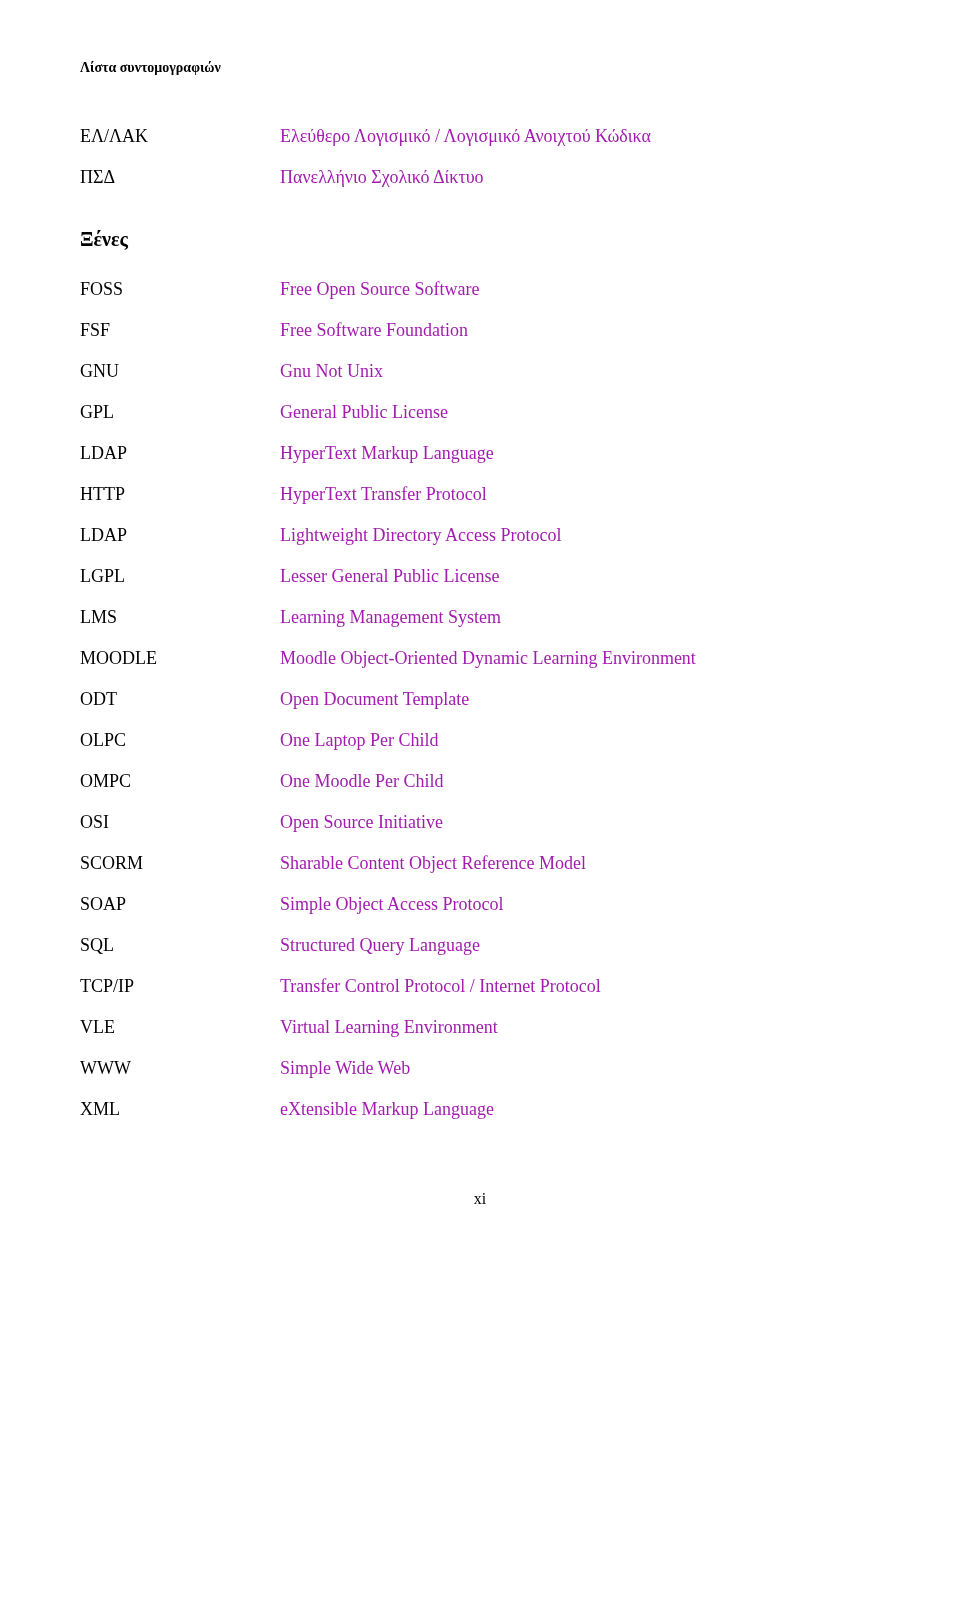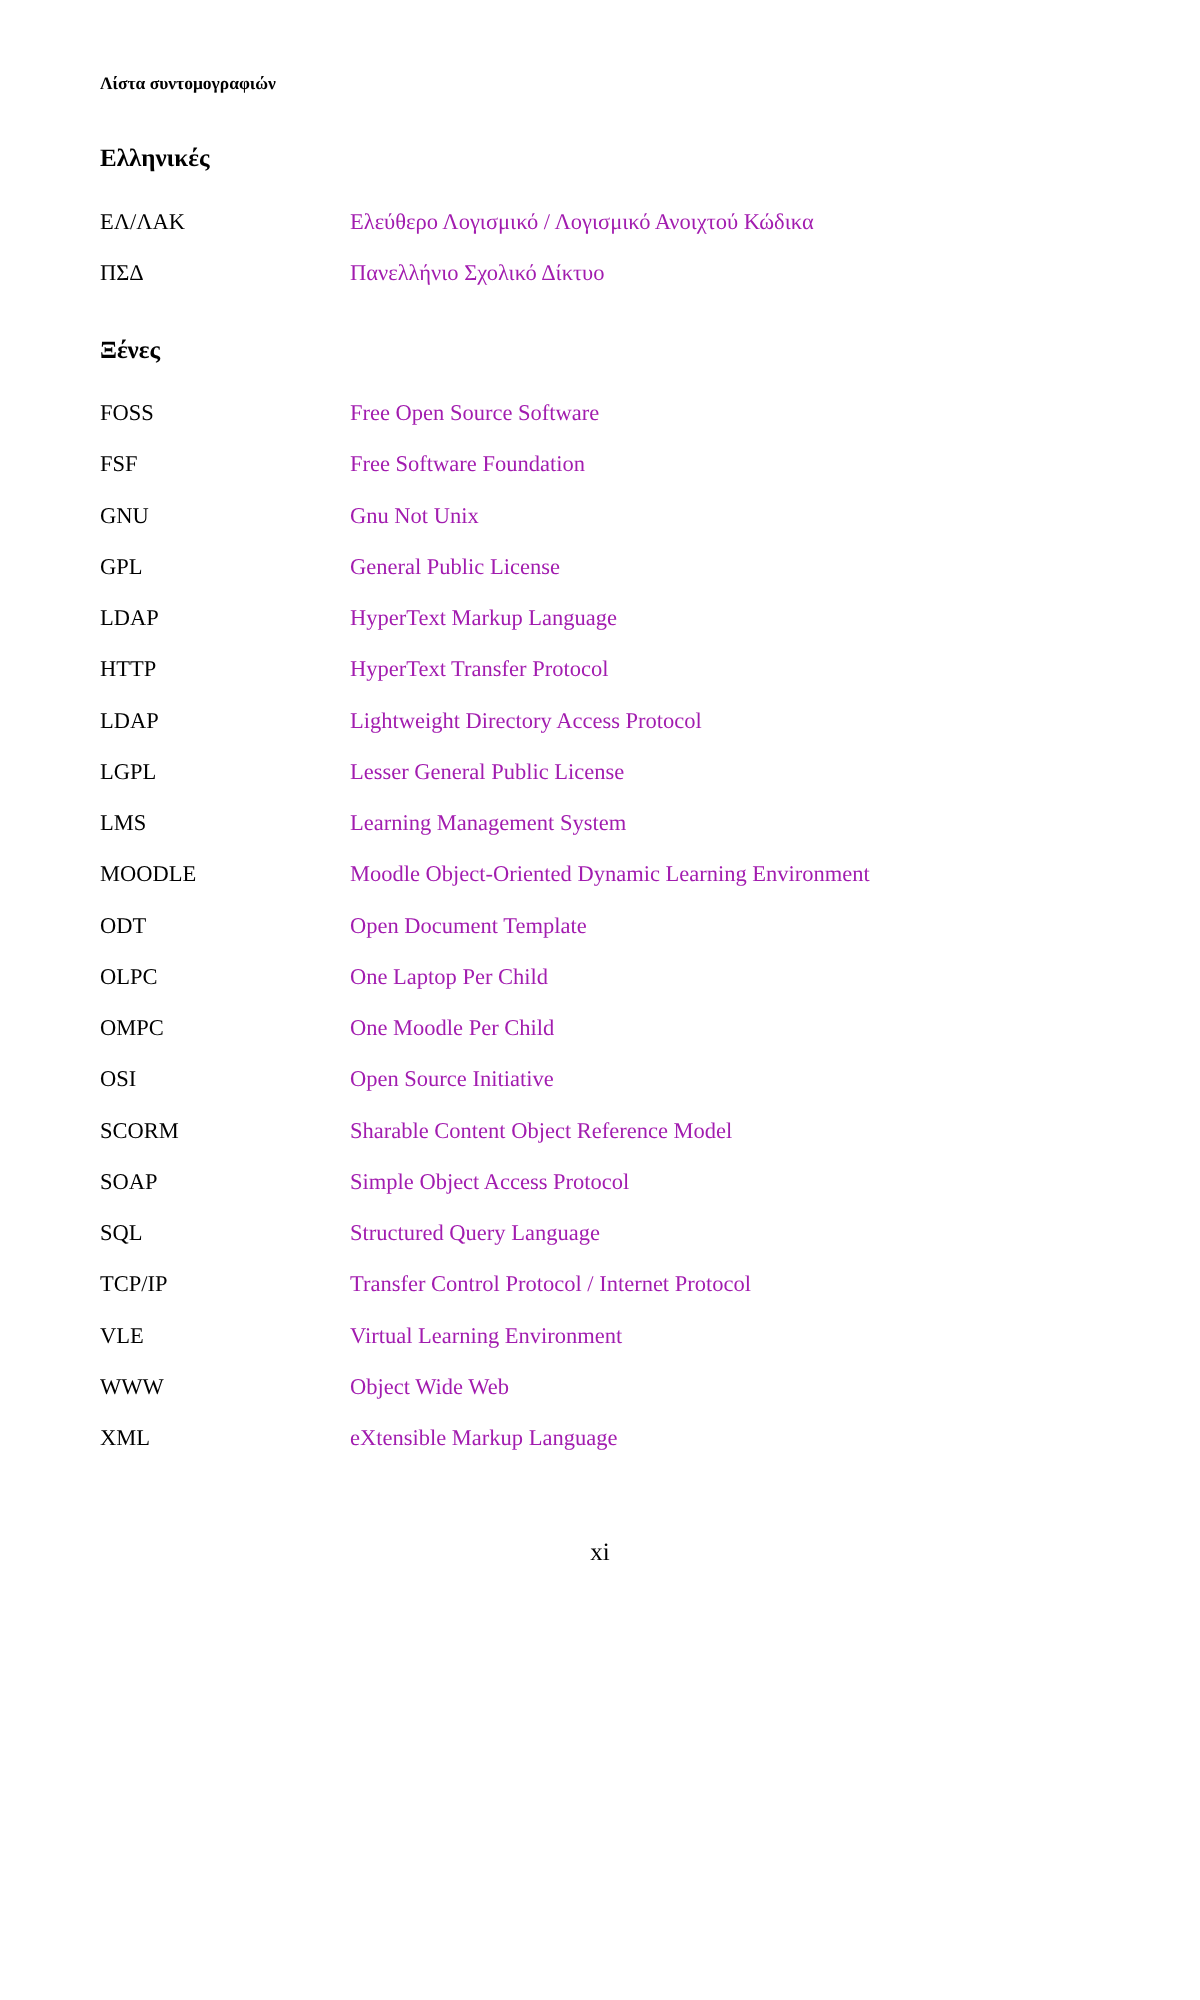--- a/index.html
+++ b/index.html
@@ -41,30 +41,29 @@
       font-size: 18px;
       color: #000;
     }
     .abbrev-table td.definition {
       font-size: 18px;
       color: #a21caf;
     }
     .page-number {
       text-align: center;
       margin-top: 60px;
-      font-size: 20px;
+      font-size: 16px;
     }
   </style>
 </head>
 <body>
 
 <h1 class="page-title">Λίστα συντομογραφιών</h1>
 
 <div>
-  <div class="section-heading">Ελληνικές</div>
   <table class="abbrev-table">
     <tbody id="greek-rows">
         <tr>
       <td class="abbrev">ΕΛ/ΛΑΚ</td>
       <td class="definition">Ελεύθερο Λογισμικό / Λογισμικό Ανοιχτού Κώδικα</td>
     </tr>
         <tr>
       <td class="abbrev">ΠΣΔ</td>
       <td class="definition">Πανελλήνιο Σχολικό Δίκτυο</td>
     </tr>
@@ -147,21 +146,21 @@
         <tr>
       <td class="abbrev">TCP/IP</td>
       <td class="definition">Transfer Control Protocol / Internet Protocol</td>
     </tr>
         <tr>
       <td class="abbrev">VLE</td>
       <td class="definition">Virtual Learning Environment</td>
     </tr>
         <tr>
       <td class="abbrev">WWW</td>
-      <td class="definition">Object Wide Web</td>
+      <td class="definition">Simple Wide Web</td>
     </tr>
         <tr>
       <td class="abbrev">XML</td>
       <td class="definition">eXtensible Markup Language</td>
     </tr>
       </tbody>
   </table>
 </div>
 
 <div class="page-number">xi</div>

